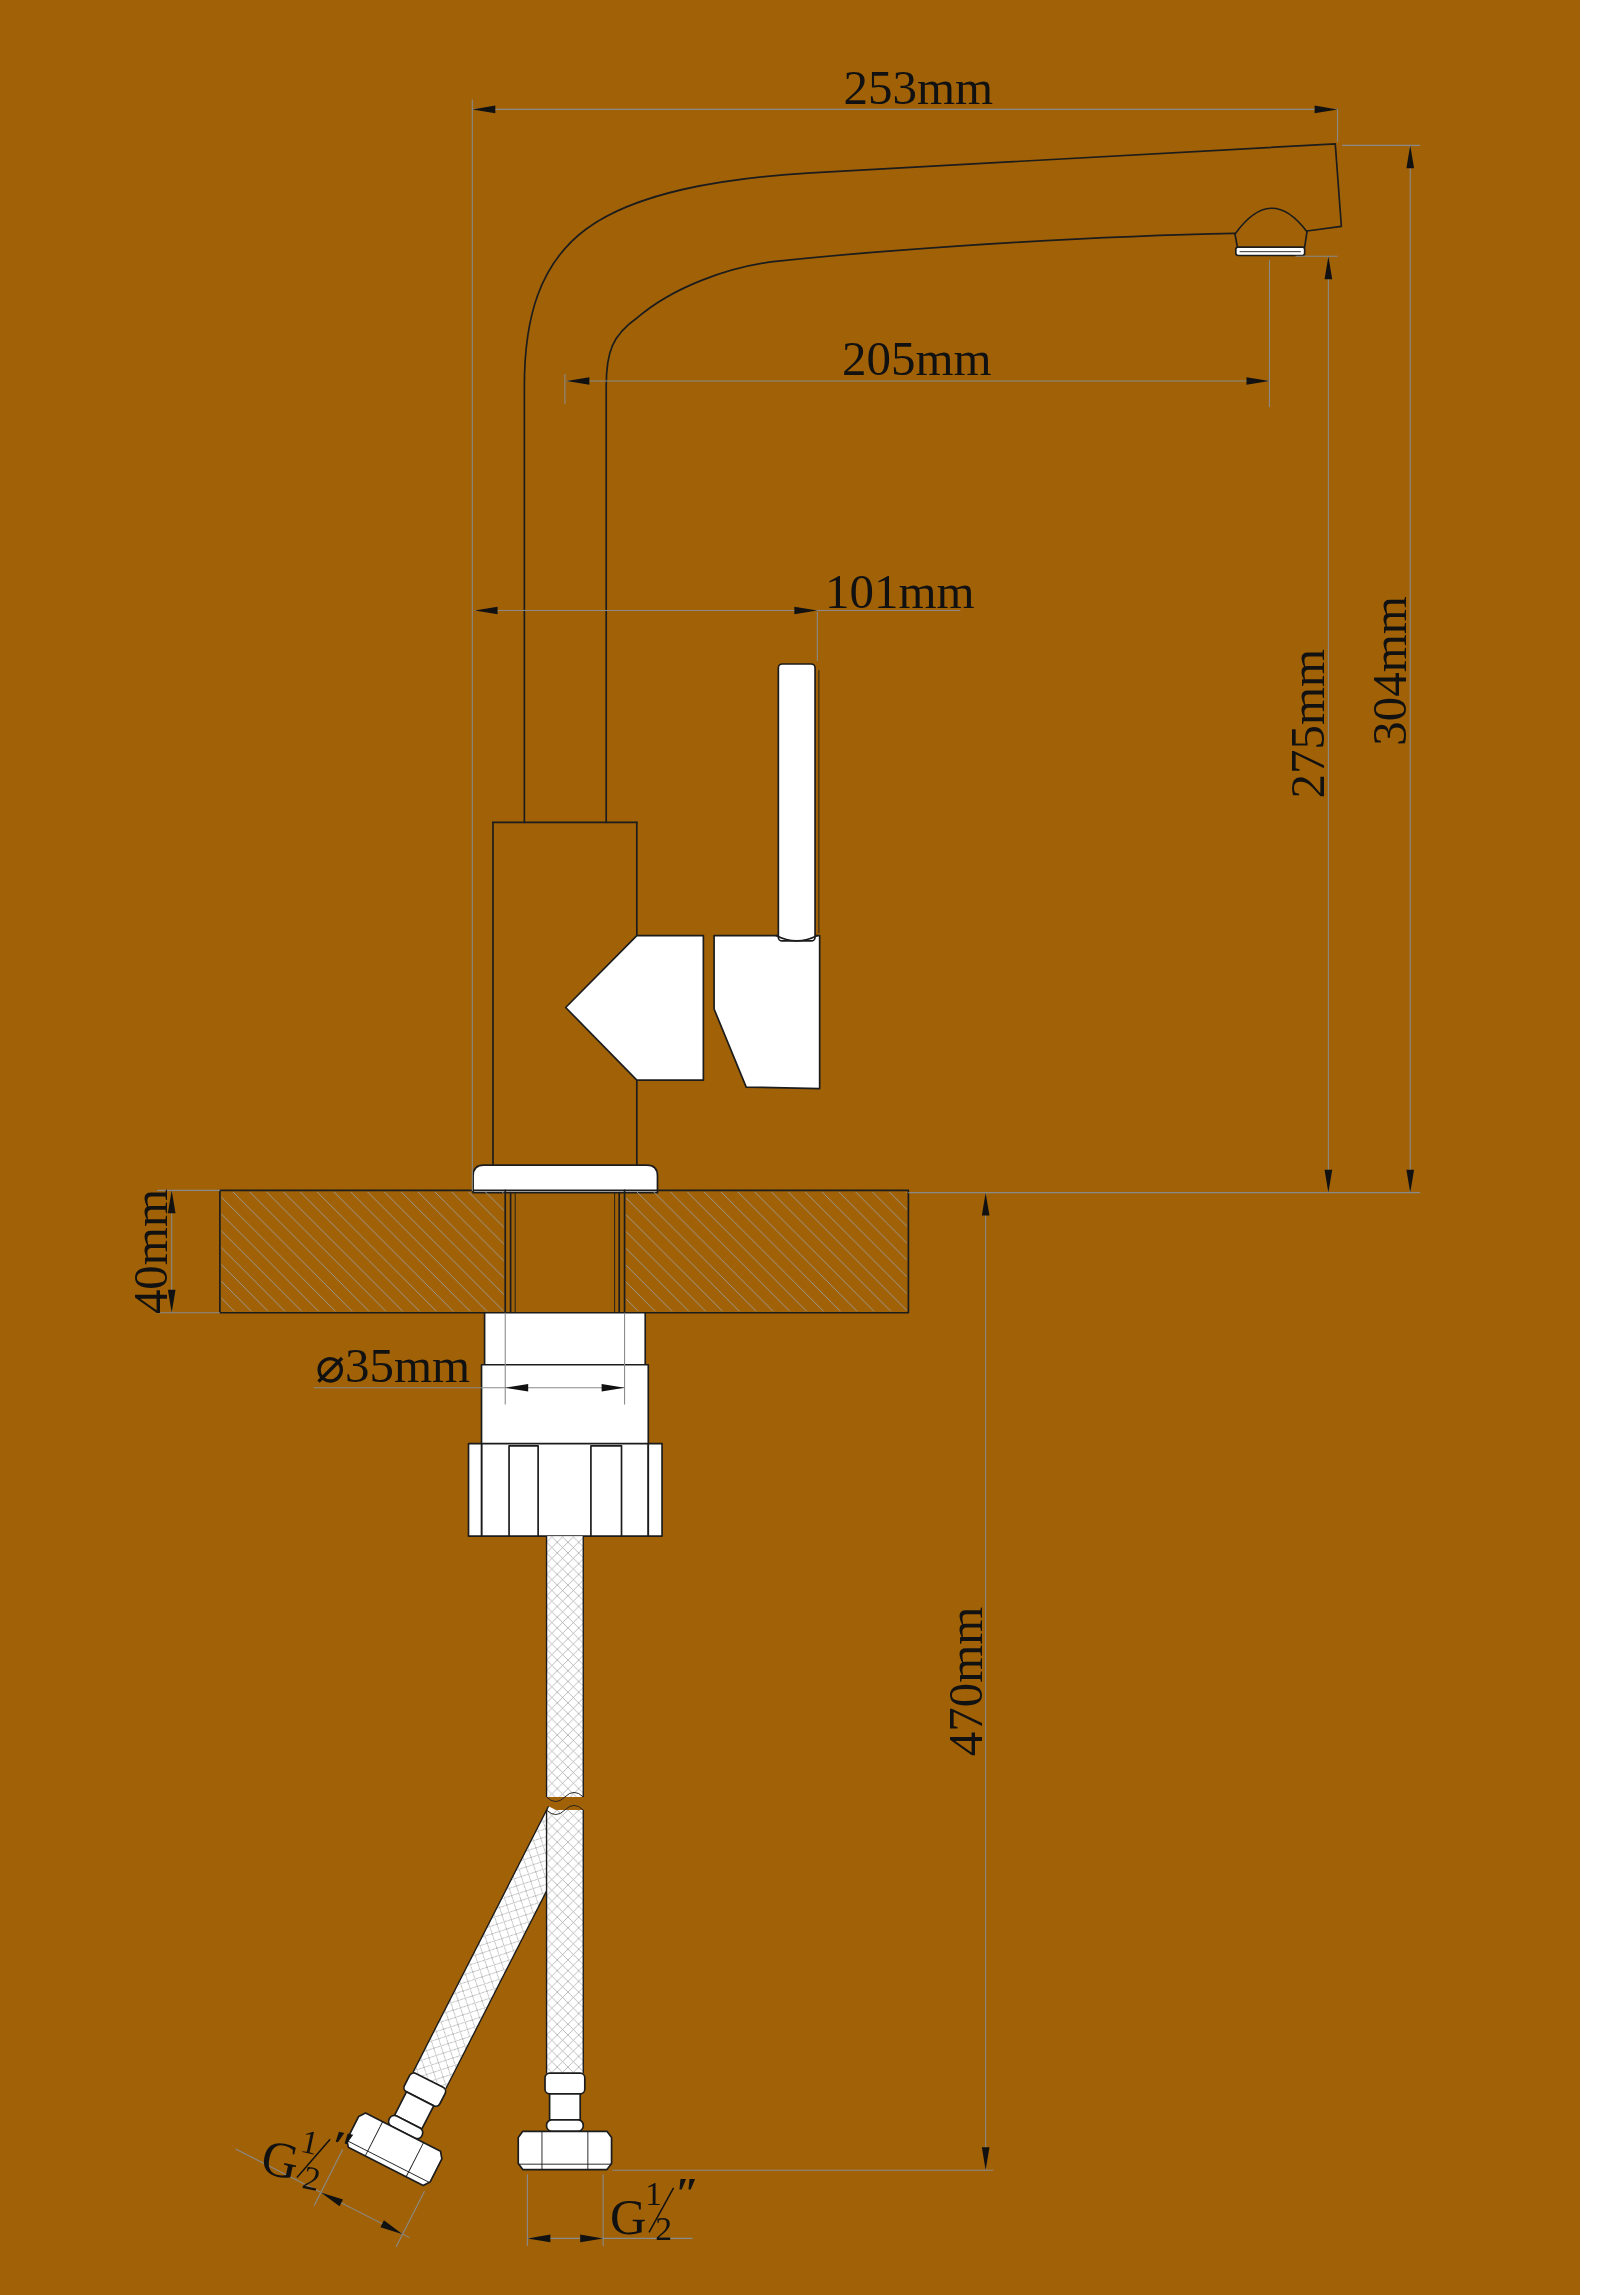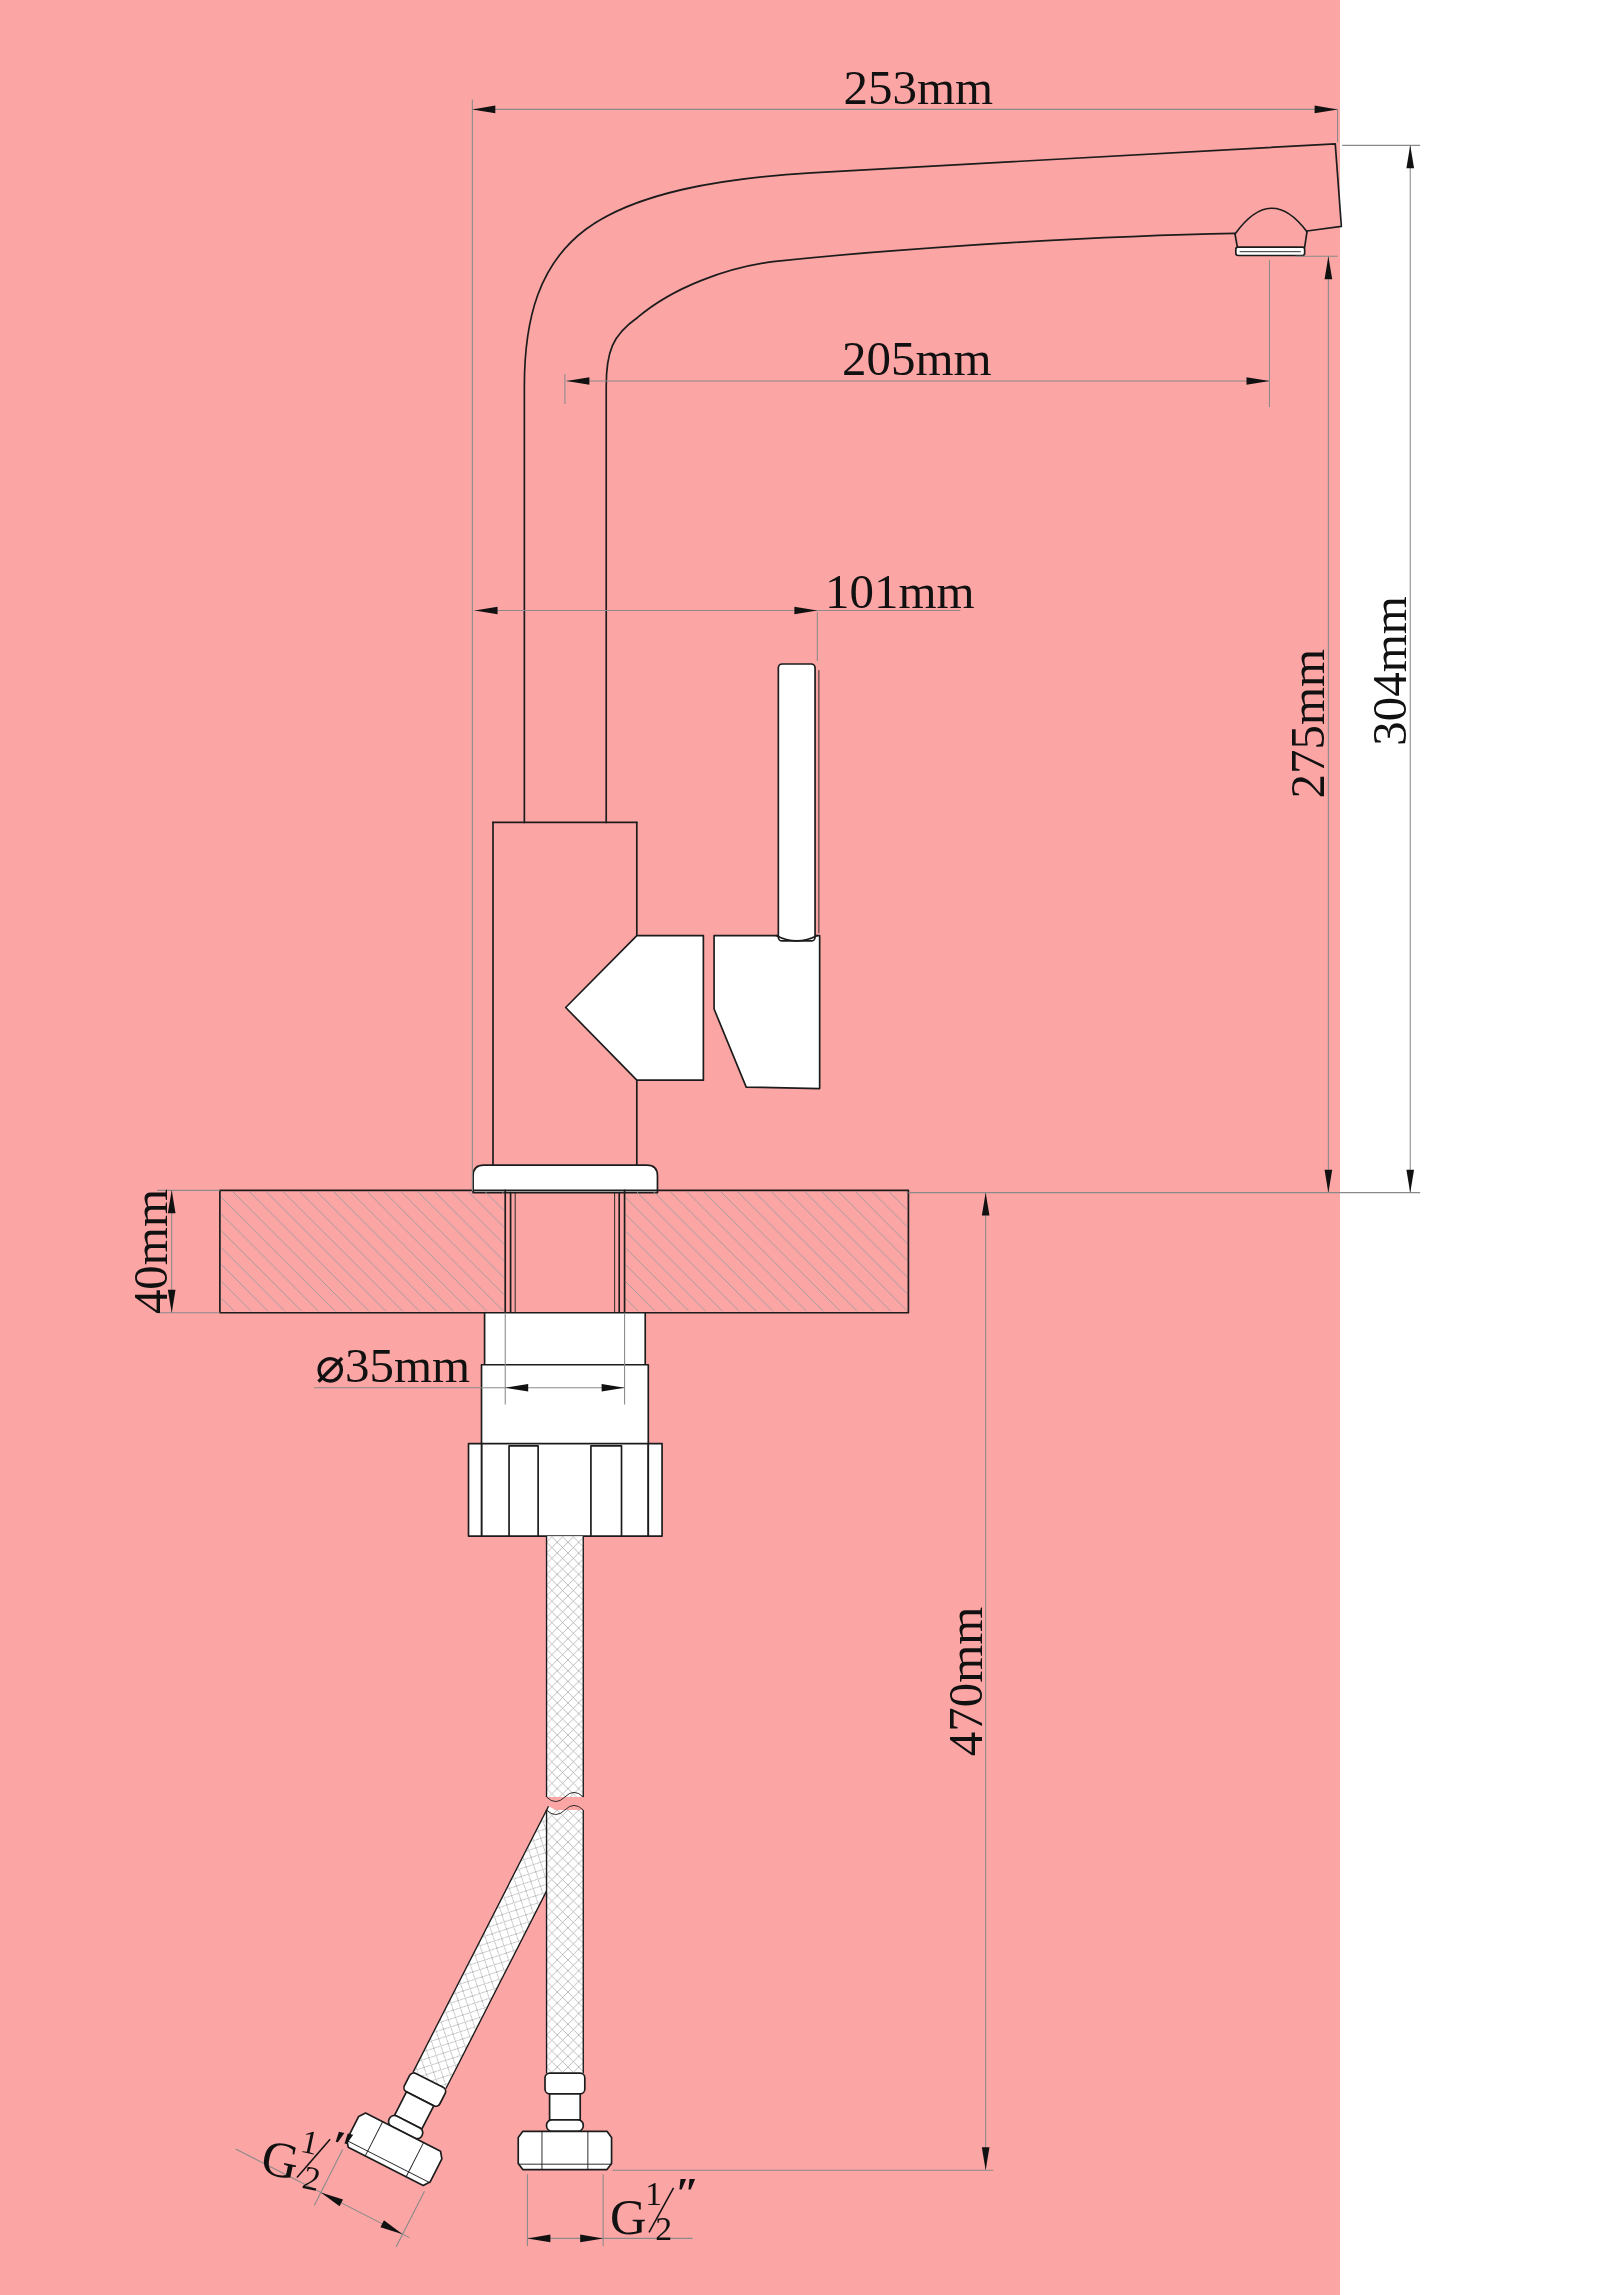--- a/index.html
+++ b/index.html
@@ -1,19 +1,19 @@
 <!DOCTYPE html>
 <html style="font-size:12.2px"><head>
 <meta charset="utf-8">
 <style>
   html,body{margin:0;padding:0;background:#ffffff;}
   .canvas{
     position:relative;
-    width:1340px;height:2295px;
-    background:#fca5a5;
+    width:1580px;height:2295px;
+    background:#a16207;
     font-family:"Liberation Serif","DejaVu Serif",serif;
   }
   svg{display:block;}
   .outline{stroke:#1c1c1c;stroke-width:2.2;fill:none;stroke-linecap:round;stroke-linejoin:round;}
   .outline-fill{stroke:#1c1c1c;stroke-width:2.2;fill:#ffffff;stroke-linejoin:round;}
   .thin{stroke:#1c1c1c;stroke-width:1.2;fill:none;}
   .dim{stroke:#8a8a8a;stroke-width:1.4;fill:none;}
   .arrow{fill:#111111;stroke:none;}
   .dim-text{font-family:"Liberation Serif","DejaVu Serif",serif;font-size:64px;fill:#111111;}
   .thread-letter{font-family:"Liberation Serif","DejaVu Serif",serif;font-size:66px;fill:#111111;}

